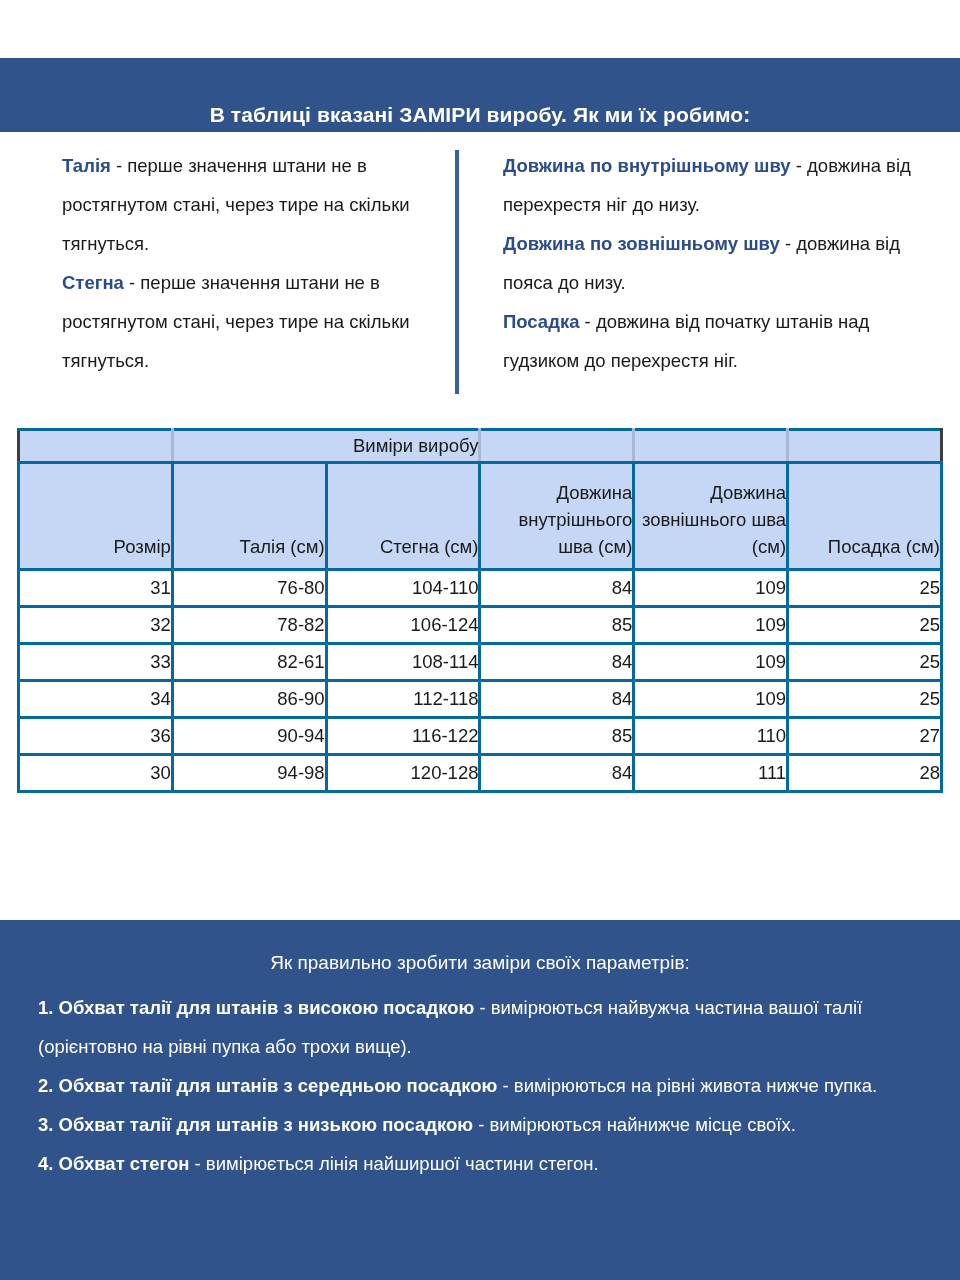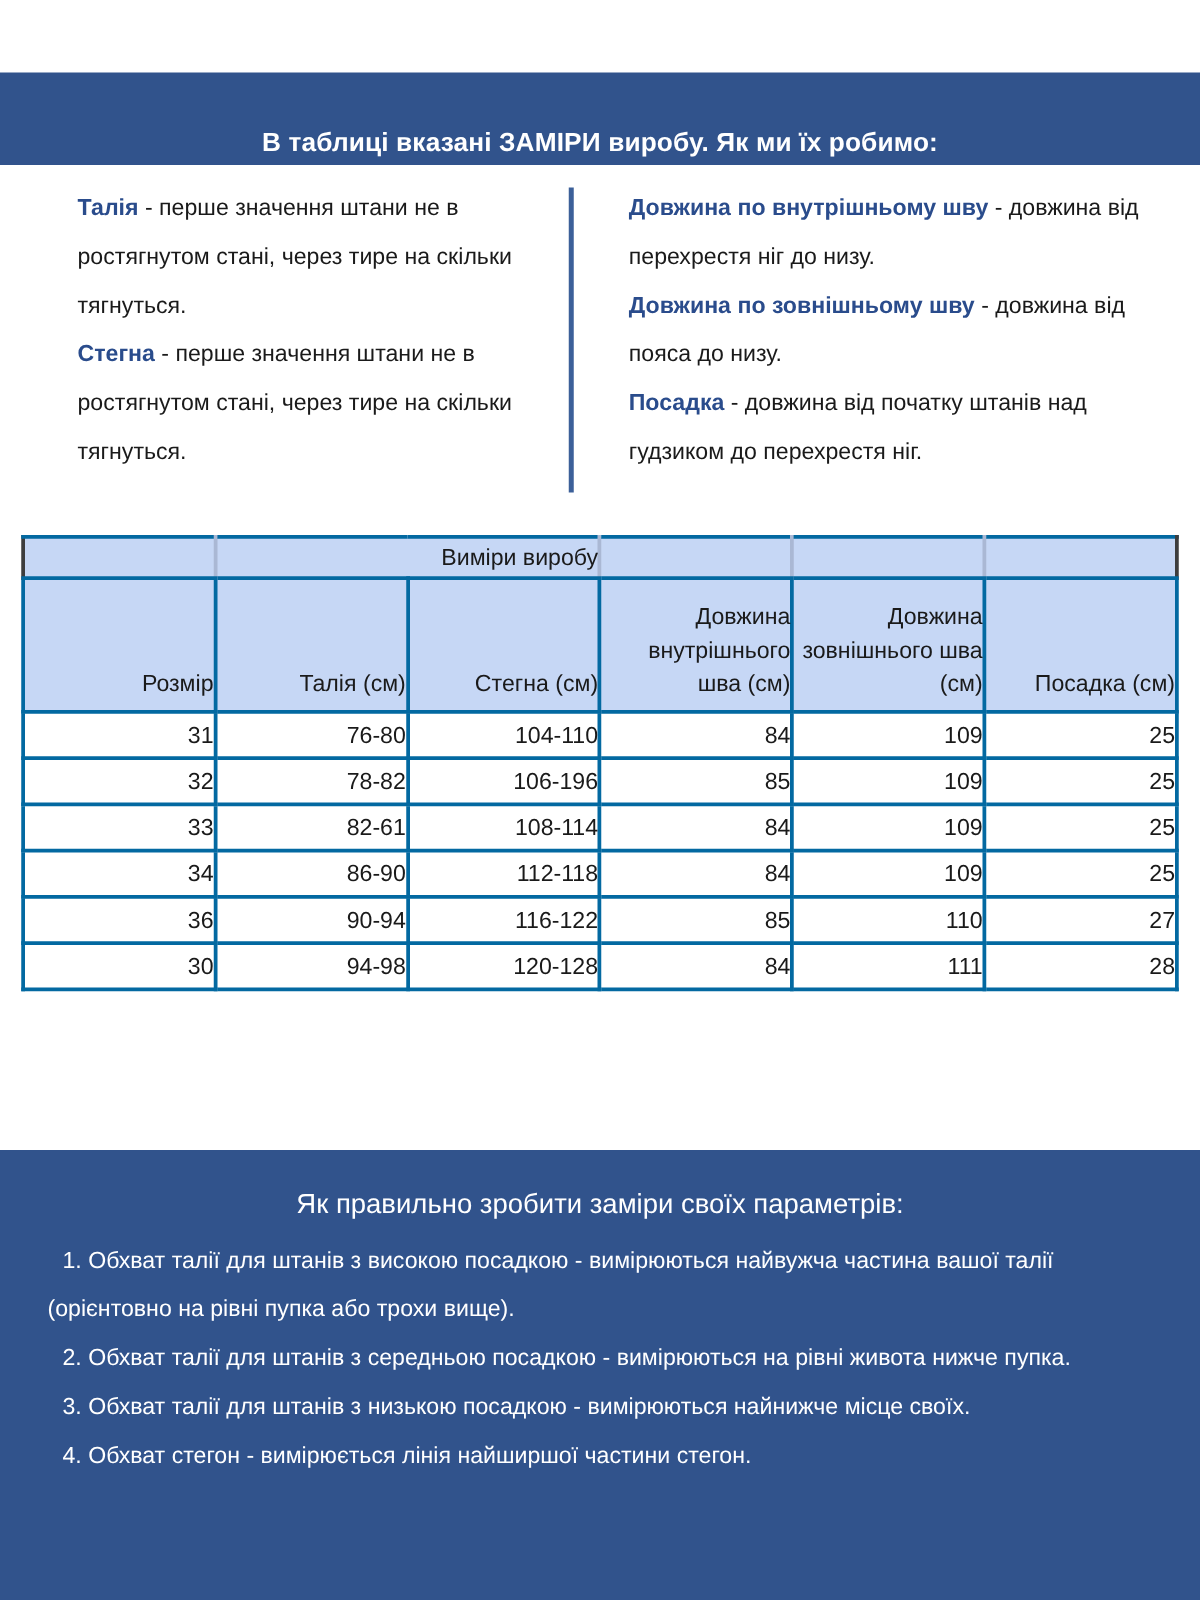--- a/index.html
+++ b/index.html
@@ -117,30 +117,30 @@
     top: 920px;
     width: 960px;
     height: 360px;
     background: #31538C;
     color: #ffffff;
     box-sizing: border-box;
     padding: 28px 38px 0 38px;
   }
   .bottom-title {
     text-align: center;
-    font-size: 22px;
+    font-size: 19px;
     line-height: 30px;
     margin-bottom: 10px;
   }
   .bottom-item {
     font-size: 18.5px;
     line-height: 39px;
     text-align: left;
   }
-  .bi-strong { font-weight: normal; margin-left: 12px; }
+  .bi-strong { font-weight: bold; }
 </style>
 </head>
 <body>
 
 <div class="banner">
   <div class="banner-title">В таблиці вказані ЗАМІРИ виробу. Як ми їх робимо:</div>
 </div>
 
 <div class="defs">
   <div class="defs-divider"></div>
@@ -178,21 +178,21 @@
         <td>31</td>
         <td>76-80</td>
         <td>104-110</td>
         <td>84</td>
         <td>109</td>
         <td>25</td>
       </tr>
       <tr>
         <td>32</td>
         <td>78-82</td>
-        <td>106-196</td>
+        <td>106-124</td>
         <td>85</td>
         <td>109</td>
         <td>25</td>
       </tr>
       <tr>
         <td>33</td>
         <td>82-61</td>
         <td>108-114</td>
         <td>84</td>
         <td>109</td>

